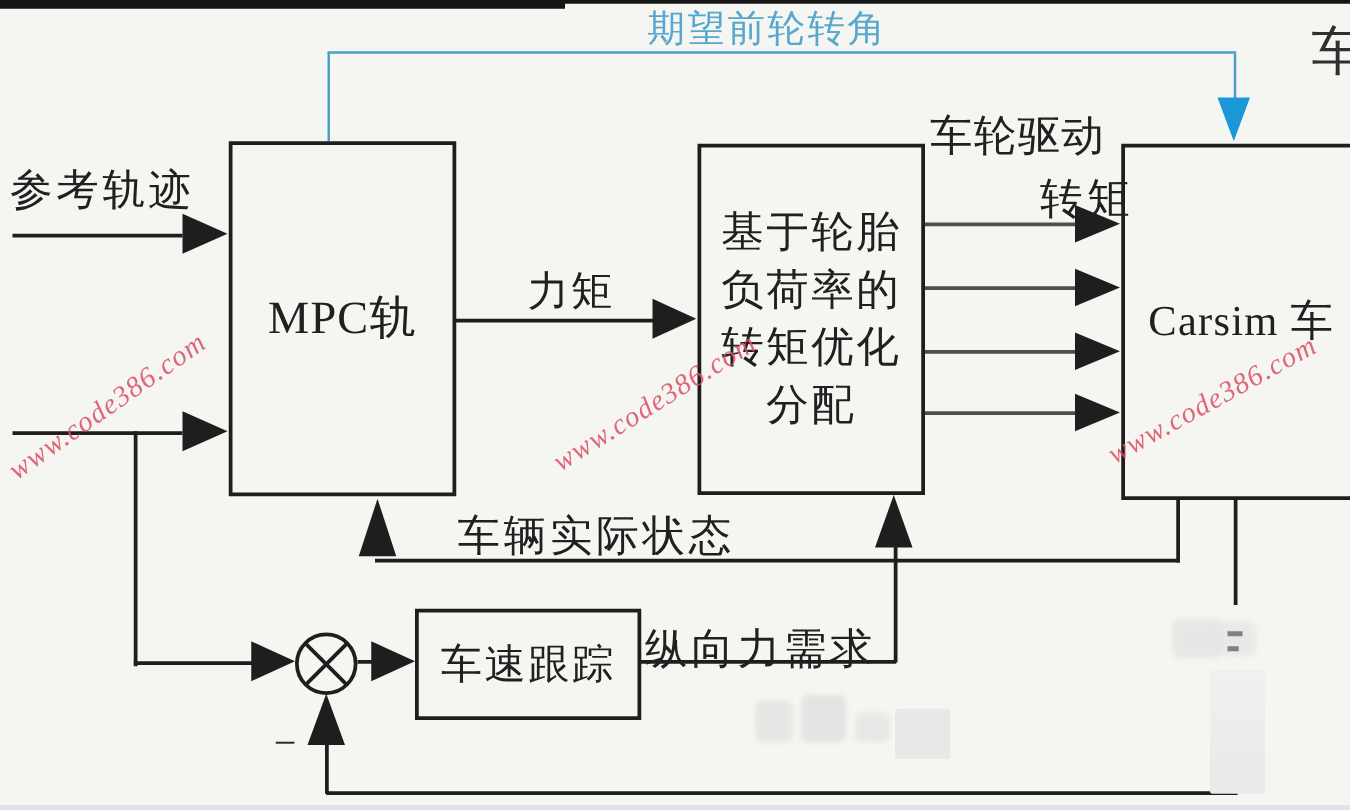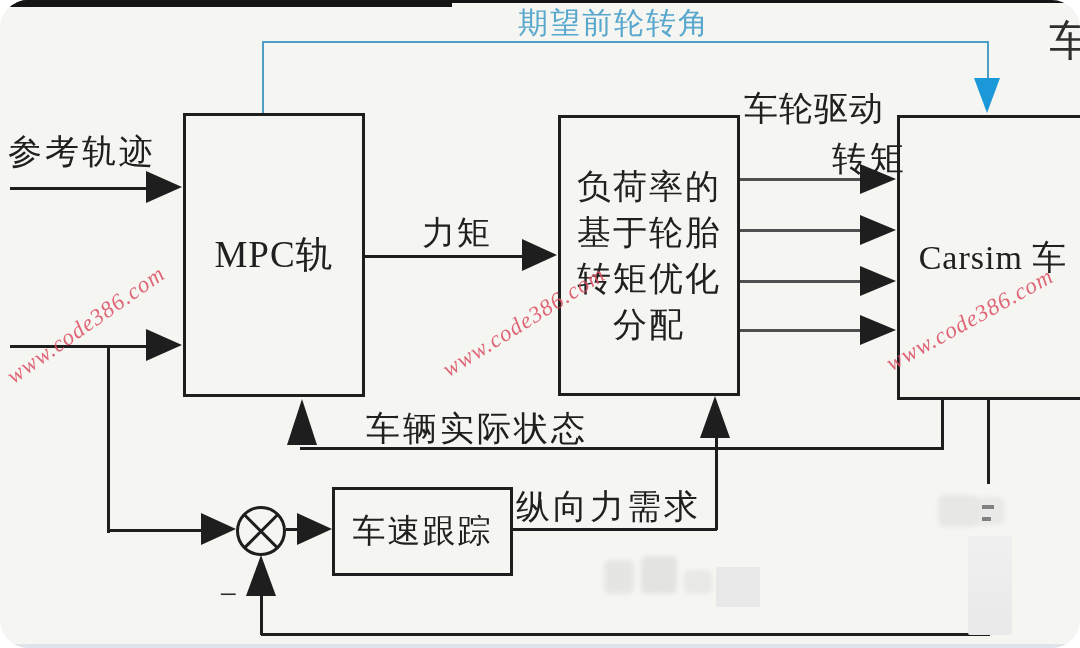--- a/index.html
+++ b/index.html
@@ -1,21 +1,20 @@
 <!DOCTYPE html>
 <html style="--line: #1e1e1e; --gray_line: #4f4f4f; --blue_line: #4e9fc6; --blue_text: #58a7cd; --blue_arrow: #1a98d8; --watermark: #dc4e62; --background: #f5f5f2;"><head>
 <meta charset="utf-8">
 <style>
   html,body{margin:0;padding:0;}
   #stage{
     position:relative;width:1080px;height:648px;overflow:hidden;
     background:var(--background,#f5f5f2);
     font-family:"Liberation Serif","DejaVu Serif",serif;
     color:#202020;
-    border-radius:28px;
   }
   .abs{position:absolute;}
   .hline{position:absolute;background:var(--line);height:3px;}
   .vline{position:absolute;background:var(--line);width:3px;}
   .grayline{background:var(--gray_line);}
   .blueline{position:absolute;background:var(--blue_line);}
   .box{
     position:absolute;border:3px solid var(--line);box-sizing:border-box;
     display:flex;flex-direction:column;align-items:center;justify-content:center;
     text-align:center;background:transparent;
@@ -52,22 +51,22 @@
   <div class="blueline" style="left:987px;top:43px;width:2px;height:37px;"></div>
   <div class="arrow-down-blue" style="left:974px;top:78px;"></div>
 
   <div class="lbl" style="left:1049px;top:13px;font-size:42px;color:#2f2f2f;">车</div>
 
   <div class="box" style="left:183px;top:113px;width:182px;height:284px;font-size:37px;line-height:48px;letter-spacing:1px;">
     <span>MPC轨</span>
   </div>
 
   <div class="box" style="left:558px;top:115px;width:182px;height:281px;font-size:34px;line-height:46px;letter-spacing:2px;">
+    <span>基于轮胎</span>
     <span>负荷率的</span>
-    <span>基于轮胎</span>
     <span>转矩优化</span>
     <span>分配</span>
   </div>
 
   <div class="box" style="left:897px;top:115px;width:192px;height:285px;font-size:34px;line-height:46px;letter-spacing:1px;">
     <span>Carsim 车</span>
   </div>
 
   <div class="box" style="left:332px;top:487px;width:181px;height:89px;font-size:33px;letter-spacing:2px;">
     <span>车速跟踪</span>
@@ -88,21 +87,21 @@
     <div style="position:absolute;left:50%;top:50%;width:45px;height:2.5px;background:var(--line);transform:translate(-50%,-50%) rotate(45deg);"></div>
     <div style="position:absolute;left:50%;top:50%;width:45px;height:2.5px;background:var(--line);transform:translate(-50%,-50%) rotate(-45deg);"></div>
   </div>
   <div class="hline" style="left:286px;top:528px;width:12px;"></div>
   <div class="arrow-right" style="left:297px;top:513px;border-left-width:35px;"></div>
   <div class="lbl" style="left:219px;top:576px;font-size:32px;color:#2c2c2c;">−</div>
 
   <div class="hline" style="left:511px;top:528px;width:206px;"></div>
   <div class="vline" style="left:715px;top:437px;height:93px;"></div>
   <div class="arrow-up" style="left:700px;top:396px;border-bottom-width:42px;"></div>
-  <div class="lbl" style="left:516px;top:484px;font-size:34px;letter-spacing:3px;text-align:right;">纵向力需求</div>
+  <div class="lbl" style="left:516px;top:496px;font-size:34px;letter-spacing:3px;text-align:right;">纵向力需求</div>
 
   <div class="hline" style="left:364px;top:255px;width:160px;"></div>
   <div class="arrow-right" style="left:522px;top:239px;border-left-width:35px;"></div>
   <div class="lbl" style="left:422px;top:211px;font-size:33px;letter-spacing:2px;">力矩</div>
 
   <div class="hline grayline" style="left:740px;top:178px;width:122px;"></div>
   <div class="arrow-right" style="left:860px;top:164px;border-top-width:15px;border-bottom-width:15px;"></div>
   <div class="hline grayline" style="left:740px;top:229px;width:122px;"></div>
   <div class="arrow-right" style="left:860px;top:215px;border-top-width:15px;border-bottom-width:15px;"></div>
   <div class="hline grayline" style="left:740px;top:280px;width:122px;"></div>

